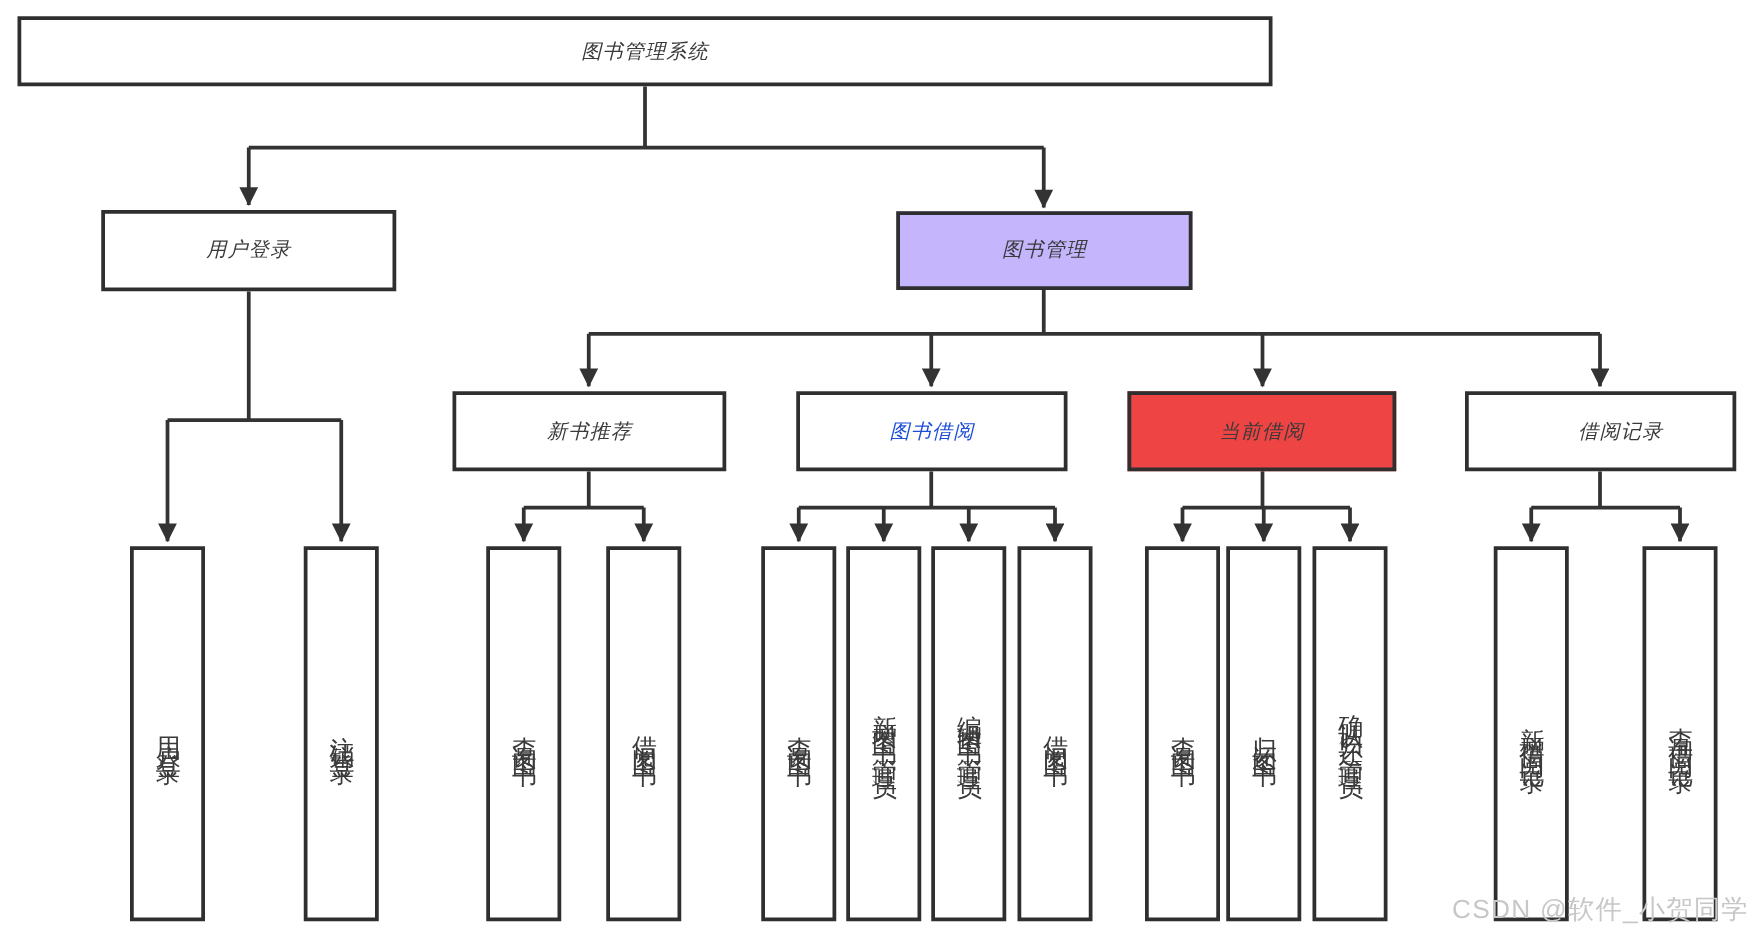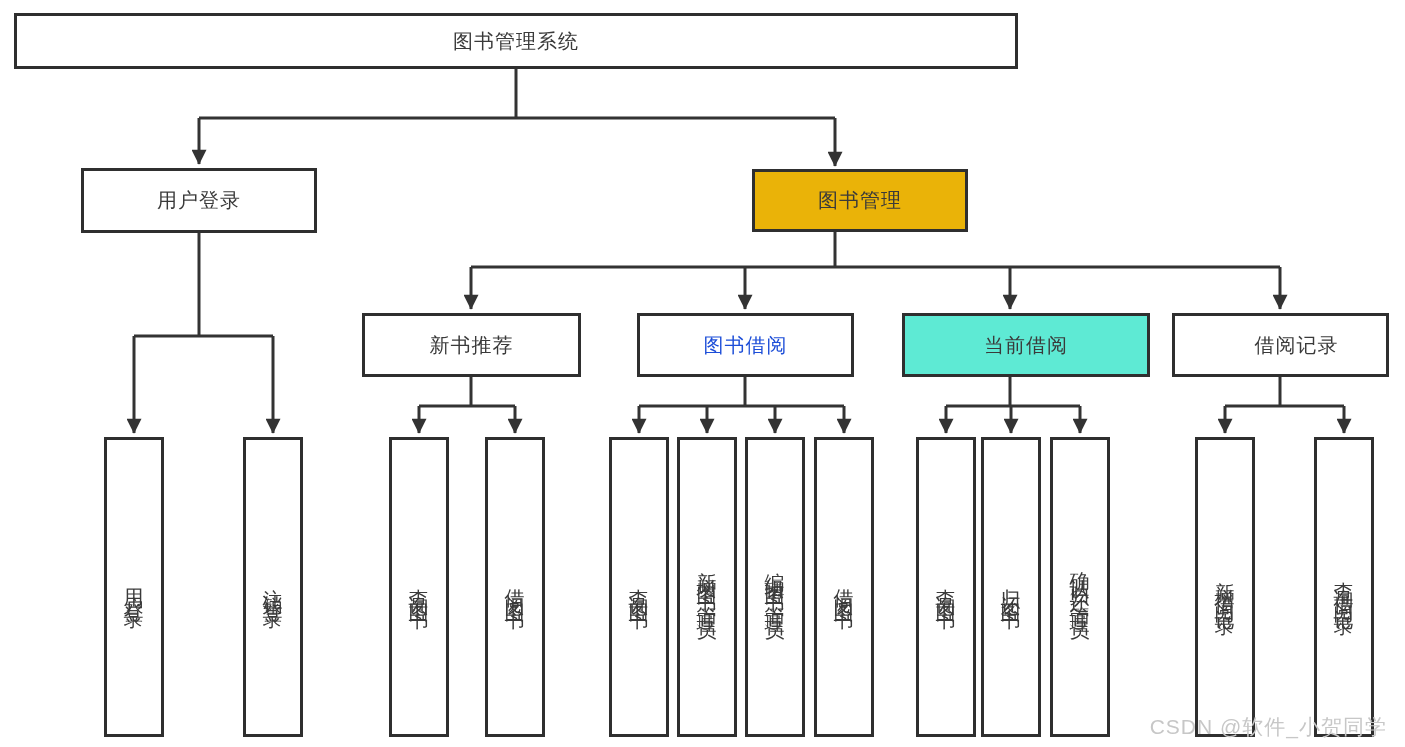--- a/index.html
+++ b/index.html
@@ -14,38 +14,39 @@
   .node{
     position:absolute;
     box-sizing:border-box;
     background:#ffffff;
     border:3px solid #2f2f2f;
     color:#3a3a3a;
     display:flex;align-items:center;justify-content:center;
     z-index:2;
   }
   .hnode{
-    font-size:20px;
+    font-size:16px;
     letter-spacing:1px;
     white-space:nowrap;
+    font-style:italic;
   }
   .vnode{
     width:60px;top:437px;height:300px;
   }
   .vlabel{
     writing-mode:vertical-rl;
     text-orientation:mixed;
     font-size:20px;
     letter-spacing:7px;
     line-height:1;
     color:#3a3a3a;
   }
   .watermark{
     position:absolute;
-    right:18px;bottom:6px;
+    right:6px;bottom:6px;
     font-size:21px;
     color:#c7c7c7;
     z-index:5;
     white-space:nowrap;
     letter-spacing:1px;
   }
 </style>
 </head>
 <body>
 
@@ -101,31 +102,31 @@
     </g>
   </svg>
 
   <div class="node hnode" style="left: 14px; top: 13px; width: 1004px; height: 56px; border-color: rgb(47, 47, 47); background: rgb(255, 255, 255); color: rgb(58, 58, 58);">
     <span>图书管理系统</span>
   </div>
 
   <div class="node hnode" style="left: 81px; top: 168px; width: 236px; height: 65px; border-color: rgb(47, 47, 47); background: rgb(255, 255, 255); color: rgb(58, 58, 58);">
     <span>用户登录</span>
   </div>
-  <div class="node hnode" style="left: 752px; top: 169px; width: 216px; height: 63px; border-color: rgb(47, 47, 47); background: #eab308; color: rgb(58, 58, 58);">
+  <div class="node hnode" style="left: 717px; top: 169px; width: 237px; height: 63px; border-color: rgb(47, 47, 47); background: #c4b5fd; color: rgb(58, 58, 58);">
     <span>图书管理</span>
   </div>
 
   <div class="node hnode" style="left: 362px; top: 313px; width: 219px; height: 64px; border-color: rgb(47, 47, 47); background: rgb(255, 255, 255); color: rgb(58, 58, 58);">
     <span>新书推荐</span>
   </div>
   <div class="node hnode" style="left: 637px; top: 313px; width: 217px; height: 64px; border-color: rgb(47, 47, 47); background: rgb(255, 255, 255); color: #1d4ed8;">
     <span>图书借阅</span>
   </div>
-  <div class="node hnode" style="left: 902px; top: 313px; width: 248px; height: 64px; border-color: rgb(47, 47, 47); background: #5eead4; color: rgb(58, 58, 58);">
+  <div class="node hnode" style="left: 902px; top: 313px; width: 215px; height: 64px; border-color: rgb(47, 47, 47); background: #ef4444; color: rgb(58, 58, 58);">
     <span>当前借阅</span>
   </div>
   <div class="node hnode" style="left: 1172px; top: 313px; width: 217px; height: 64px; border-color: rgb(47, 47, 47); background: rgb(255, 255, 255); color: rgb(58, 58, 58); padding-left: 32px;">
     <span>借阅记录</span>
   </div>
 
   <div class="node vnode" style="left: 104px; border-color: rgb(47, 47, 47); background: rgb(255, 255, 255); color: rgb(58, 58, 58);">
     <span class="vlabel">用户登录</span>
   </div>
   <div class="node vnode" style="left: 243px; border-color: rgb(47, 47, 47); background: rgb(255, 255, 255); color: rgb(58, 58, 58);">

